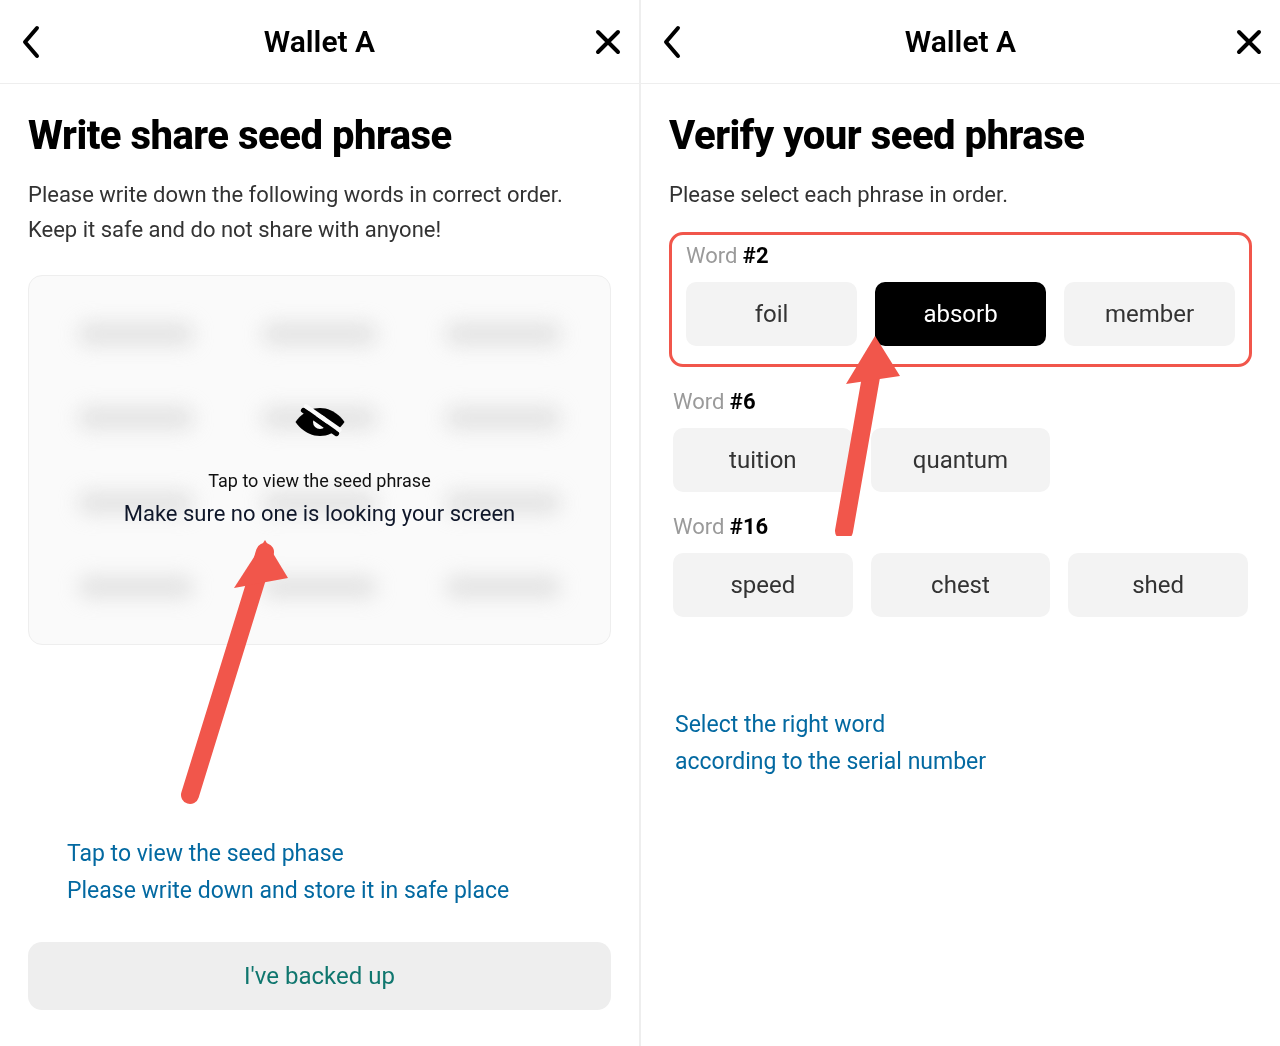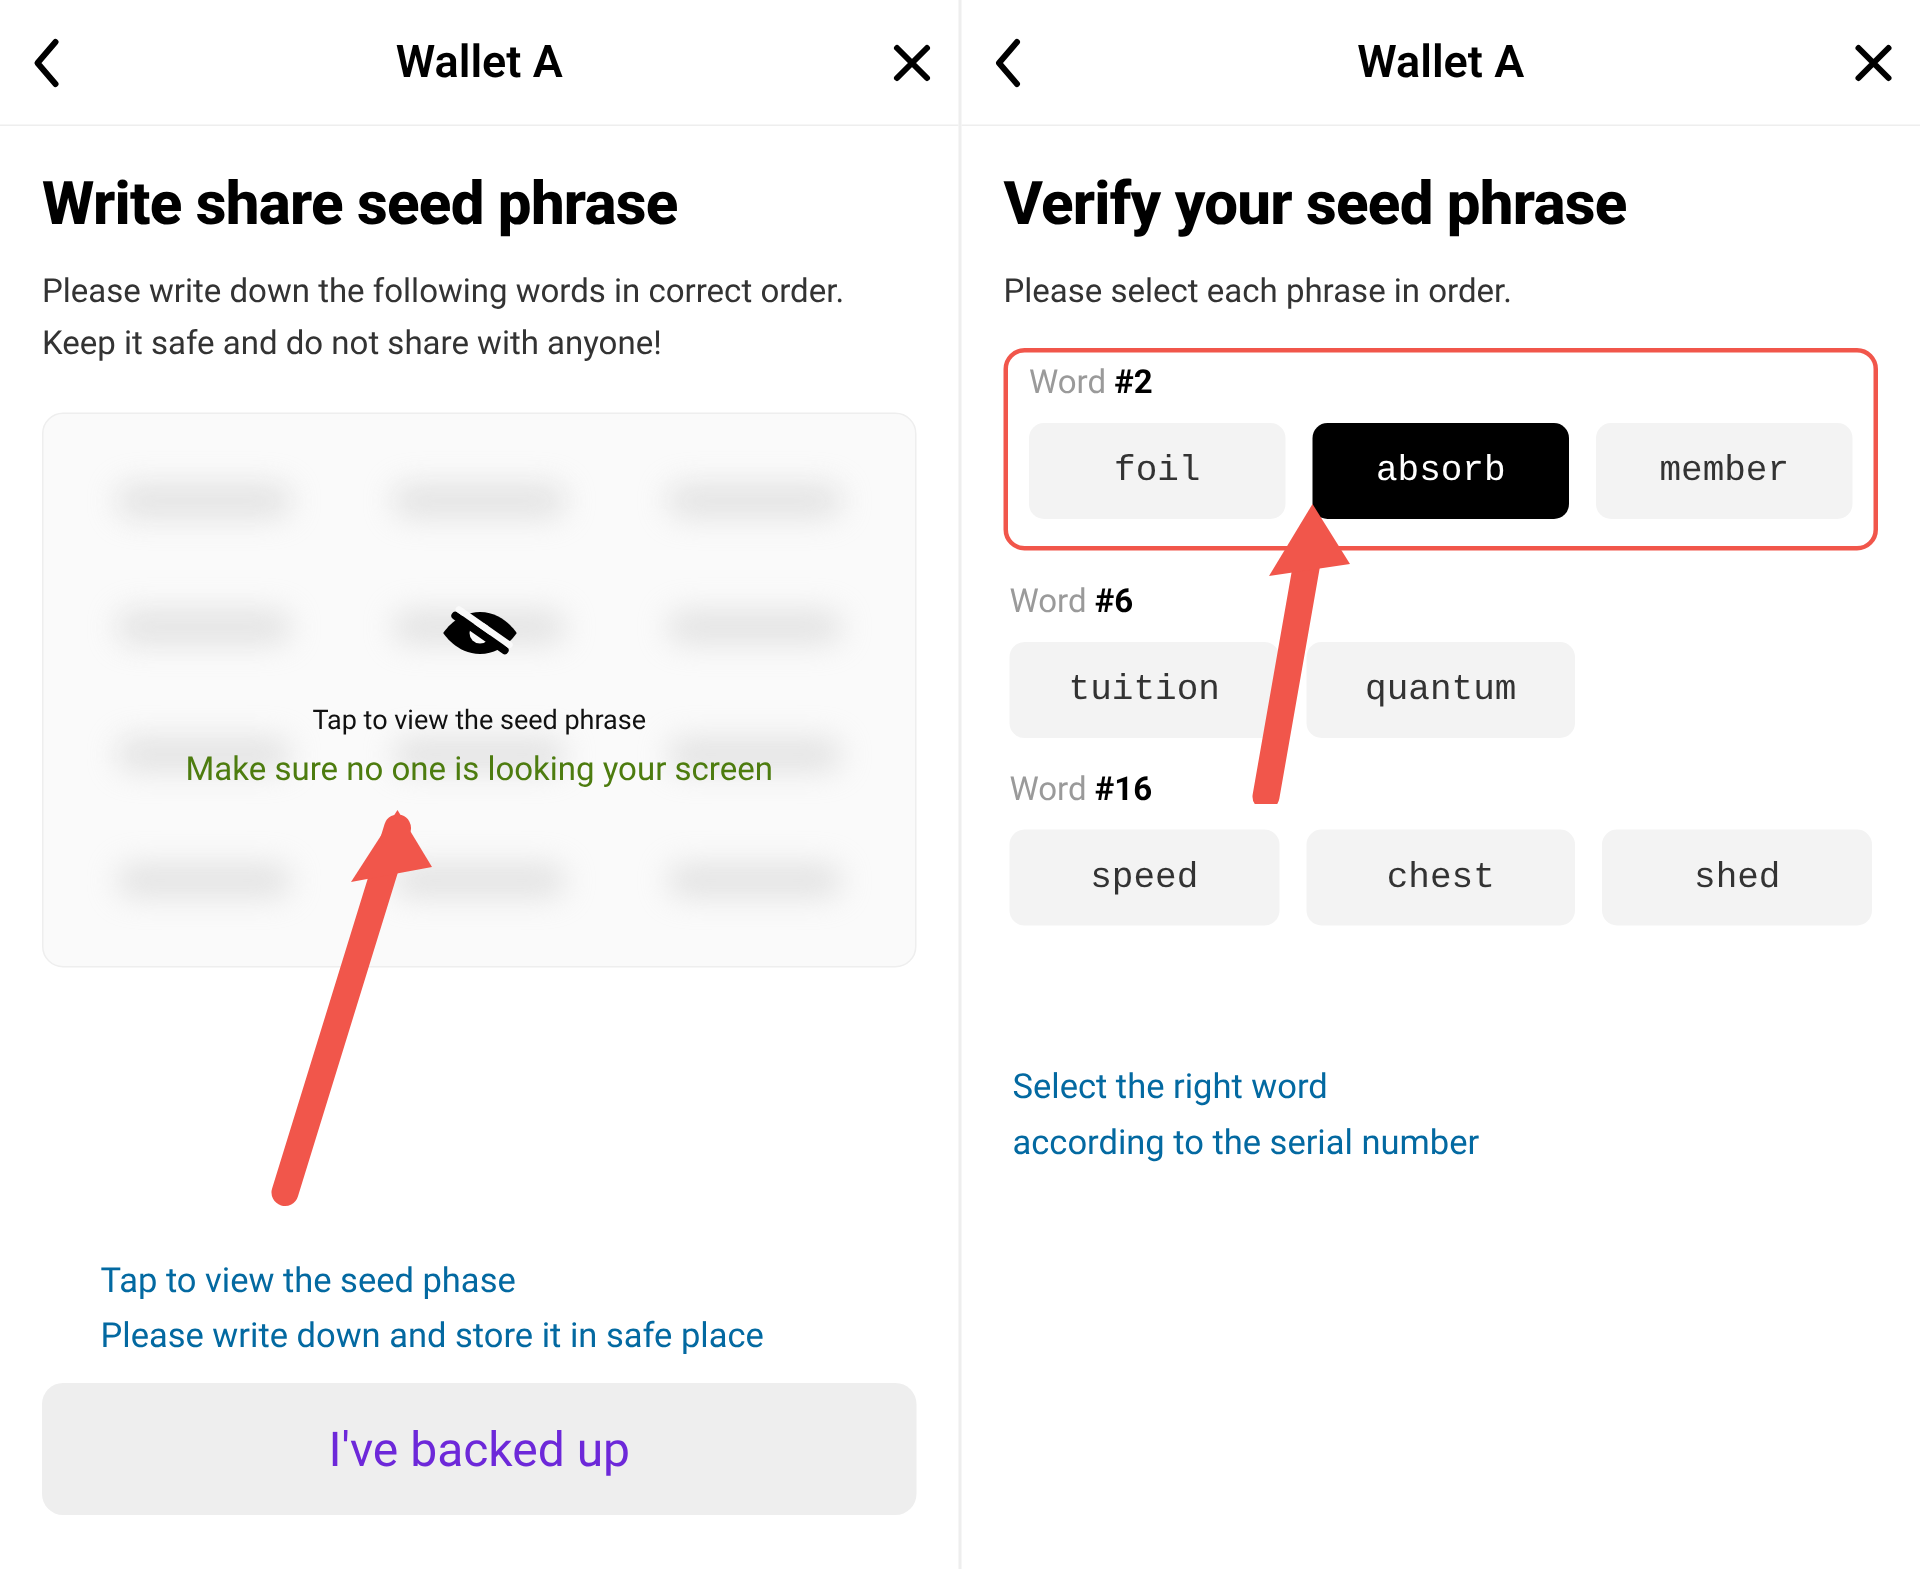--- a/index.html
+++ b/index.html
@@ -11,32 +11,32 @@
   .iconbtn { width: 40px; height: 40px; display: flex; align-items: center; justify-content: center; cursor: pointer; }
   .title { font-size: 30px; font-weight: 600; }
   h1.heading { font-size: 40px; font-weight: 800; margin-top: 28px; letter-spacing: -0.5px; }
   p.subtext { font-size: 22px; color: #333; margin-top: 18px; line-height: 1.6; }
   .seed-box { position: relative; margin-top: 28px; border: 1px solid #eee; border-radius: 14px; height: 370px; background: #fafafa; overflow: hidden; }
   .blur-grid { position: absolute; inset: 0; display: grid; grid-template-columns: repeat(3,1fr); grid-template-rows: repeat(4,1fr); gap: 18px; padding: 24px; filter: blur(10px); opacity: 0.55; }
   .blur-grid div { background: #cfcfcf; border-radius: 10px; height: 22px; align-self: center; width: 70%; margin: 0 auto; }
   .seed-overlay { position: absolute; inset: 0; display: flex; flex-direction: column; align-items: center; justify-content: center; gap: 12px; text-align: center; padding: 0 20px; }
   .eye-off { width: 56px; height: 56px; }
   .seed-overlay .line1 { font-size: 18px; color: #111; margin-top: 8px; }
-  .seed-overlay .line2 { font-size: 22px; color: #4d7c0f; margin-top: -2px; }
+  .seed-overlay .line2 { font-size: 22px; color: #0f172a; margin-top: -2px; }
   .ann-red { color: #0369a1; font-size: 23px; line-height: 1.6; }
   .ann-block1 { position: absolute; left: 28px; bottom: 136px; margin-left: 39px; }
-  .backup-btn { position: absolute; left: 28px; right: 28px; bottom: 36px; height: 88px; border-radius: 14px; background: #eee; color: #6d28d9; font-size: 32px; display: flex; align-items: center; justify-content: center; }
+  .backup-btn { position: absolute; left: 28px; right: 28px; bottom: 36px; height: 68px; border-radius: 14px; background: #eee; color: #0f766e; font-size: 24px; display: flex; align-items: center; justify-content: center; }
   .arrow { position: absolute; pointer-events: none; }
 
   
   .callout { border: 3px solid #f1564b; border-radius: 14px; padding: 8px 14px 18px 14px; margin-top: 20px; }
   .word-label { color: #9a9a9a; font-size: 22px; }
   .word-label b { color: #000; font-weight: 700; }
   .choice-row { display: grid; grid-template-columns: repeat(3,1fr); gap: 18px; margin-top: 14px; }
-  .chip { height: 64px; border-radius: 10px; background: #f3f3f3; display: flex; align-items: center; justify-content: center; font-size: 24px; color: #333; cursor: pointer; font-family: Liberation Mono, monospace; }
+  .chip { height: 64px; border-radius: 10px; background: #f3f3f3; display: flex; align-items: center; justify-content: center; font-size: 24px; color: #333; cursor: pointer; }
   .chip.selected { background: #000; color: #fff; }
   .group { margin-top: 22px; padding: 0 4px; }
   .ann-block2 { margin-top: 90px; margin-left: 6px; }
 </style>
 </head>
 <body>
 
 <div class="wrap">
 
   <div class="pane">

